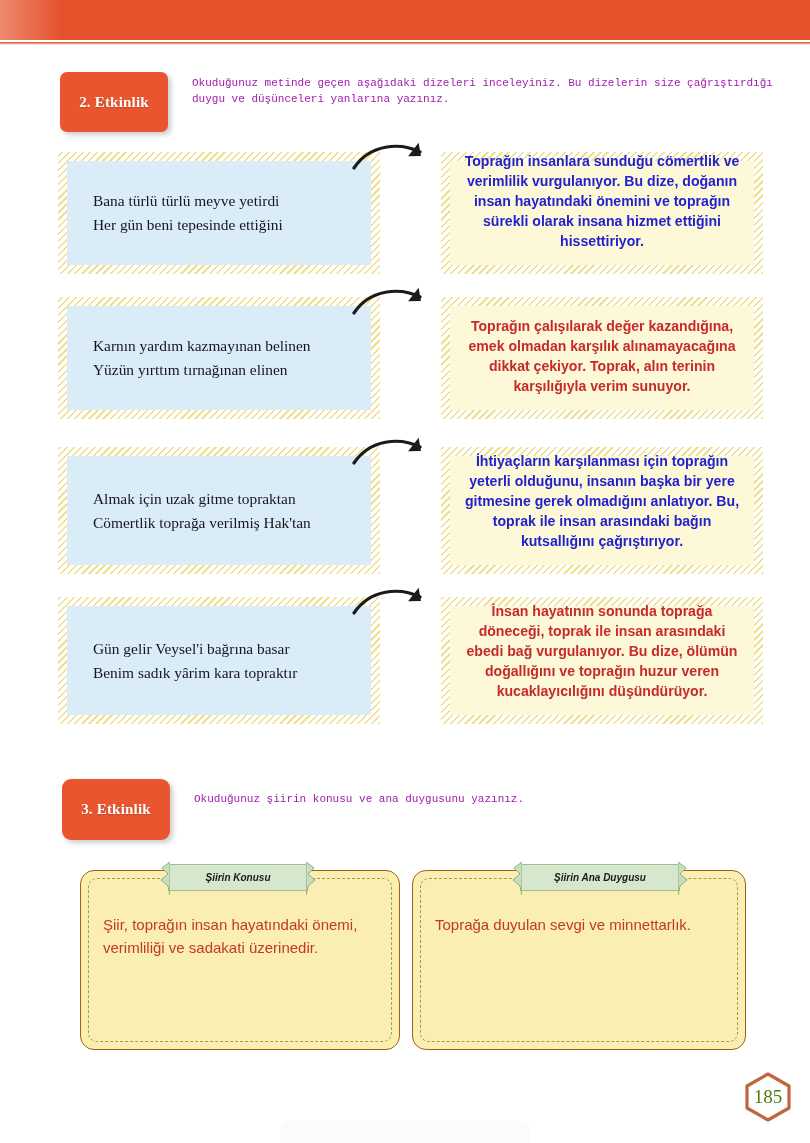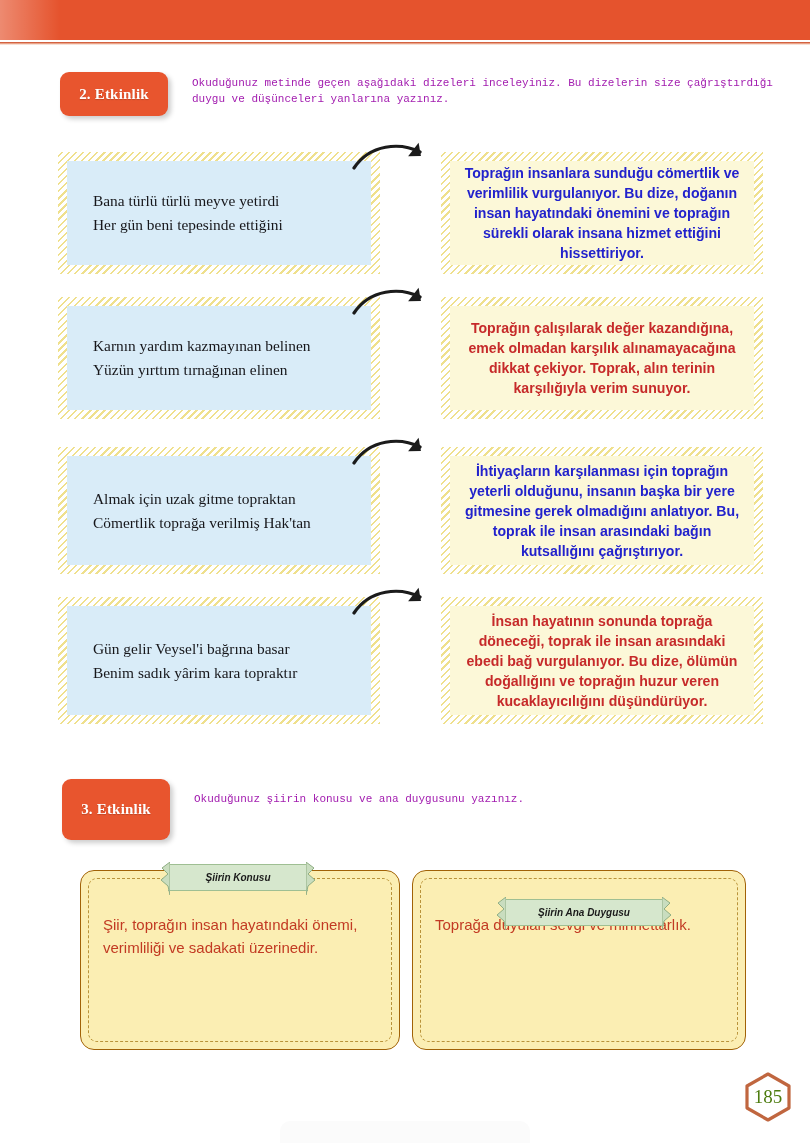--- a/index.html
+++ b/index.html
@@ -79,20 +79,21 @@
   }
   .verse-inner {
     background: #d9ecf8;
     padding: 6px 26px;
   }
   .answer-inner {
     background: #fcf8d8;
     padding: 14px 12px;
     justify-content: center;
     text-align: center;
+    align-items: flex-end;
   }
 
   .verse-text {
     font-family: "Liberation Serif", serif;
     font-size: 15.4px;
     line-height: 1.55;
     color: #16161a;
     white-space: pre-line;
   }
 
@@ -190,21 +191,21 @@
     border-top-right-radius: 10px;
   }
 </style>
 </head>
 <body>
 
 <div class="page-header">
   <div class="header-gloss"></div>
 </div>
 
-<div class="etkinlik-badge" style="left:60px; top:72px; width:108px; height:44px;">
+<div class="etkinlik-badge" style="left:60px; top:72px; width:108px; height:60px;border-radius:7px;">
   <span>2. Etkinlik</span>
 </div>
 
 <div class="instruction" style="left:192px; top:76px; width:584px;">Okuduğunuz metinde geçen aşağıdaki dizeleri inceleyiniz. Bu dizelerin size çağrıştırdığı duygu ve düşünceleri yanlarına yazınız.</div>
 
 <div class="hatch-box" style="left:58px; top:152px; width:322px; height:122px;">
   <div class="hatch-inner verse-inner">
     <div class="verse-text">Bana türlü türlü meyve yetirdi
 Her gün beni tepesinde ettiğini</div>
   </div>
@@ -282,21 +283,21 @@
   </svg>
   <span>Şiirin Konusu</span>
   <svg class="zig right" viewBox="0 0 11 33">
     <path d="M0,0 L8,6 L2,12 L9,18 L2,24 L0,33 Z" fill="#c9ddbf" stroke="#8fae84" stroke-width="1"></path>
   </svg>
 </div>
 
 <div class="note-card" style="left:412px; top:870px; width:334px; height:180px;">
   <div class="note-text">Toprağa duyulan sevgi ve minnettarlık.</div>
 </div>
-<div class="ribbon" style="left:504px; top:864px; width:160px;margin-top:35px;">
+<div class="ribbon" style="left:520px; top:864px; width:160px;">
   <svg class="zig left" viewBox="0 0 11 33">
     <path d="M11,0 L3,6 L9,12 L2,18 L9,24 L11,33 Z" fill="#c9ddbf" stroke="#8fae84" stroke-width="1"></path>
   </svg>
   <span>Şiirin Ana Duygusu</span>
   <svg class="zig right" viewBox="0 0 11 33">
     <path d="M0,0 L8,6 L2,12 L9,18 L2,24 L0,33 Z" fill="#c9ddbf" stroke="#8fae84" stroke-width="1"></path>
   </svg>
 </div>
 
 <div class="bottom-tab"></div>

